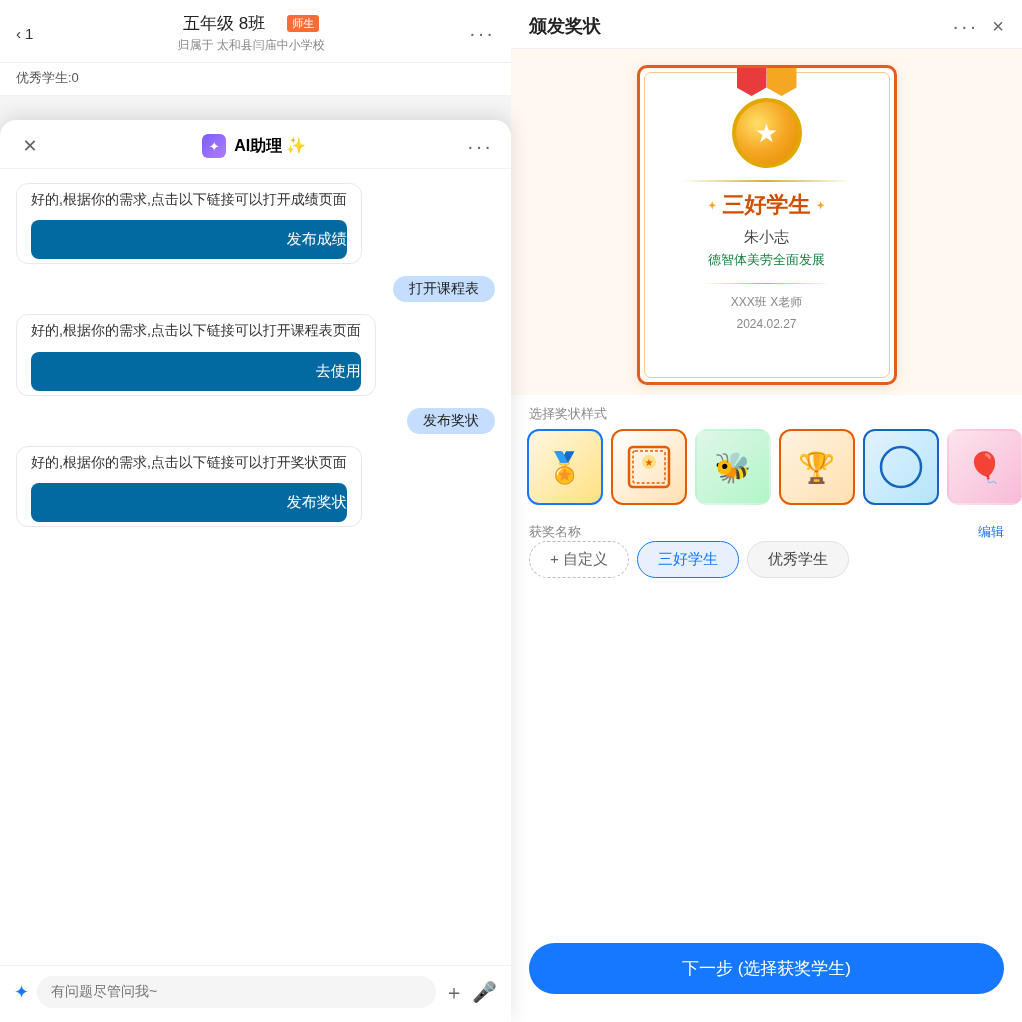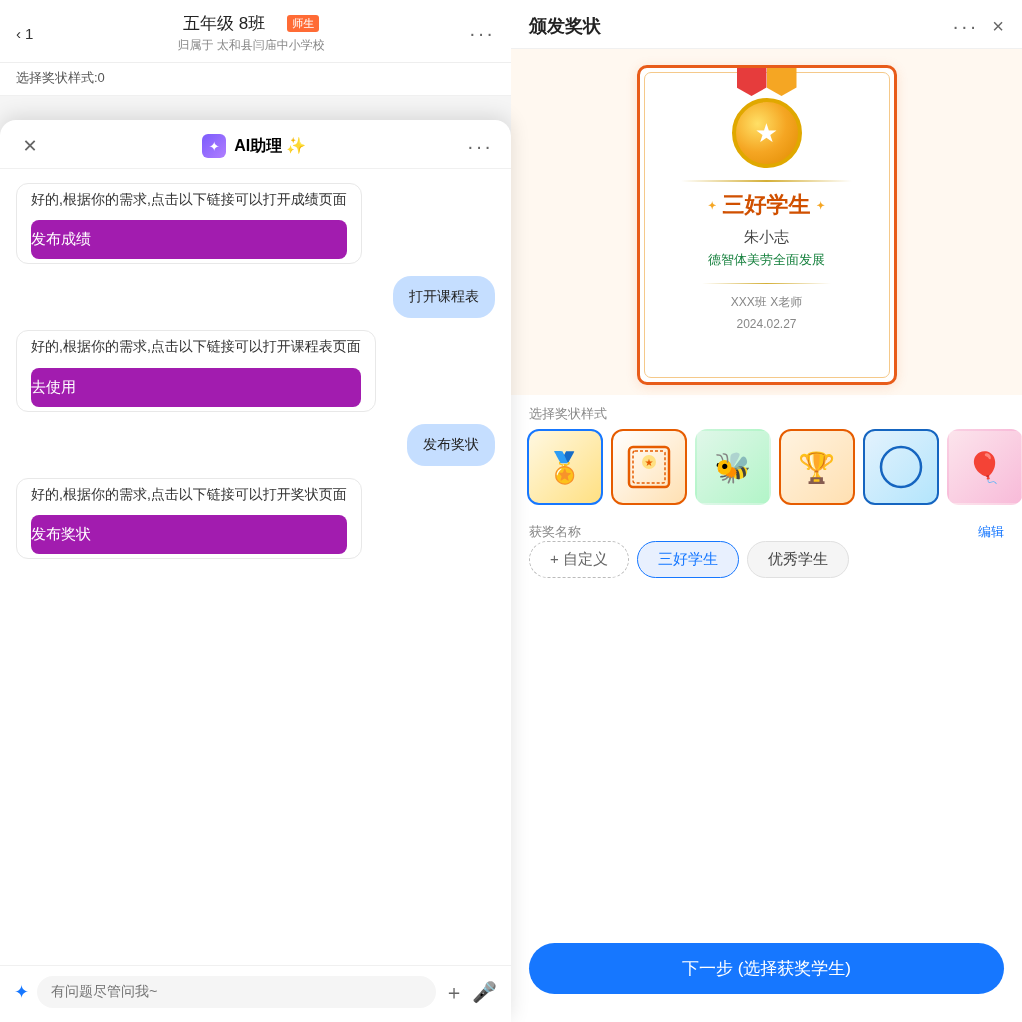--- a/index.html
+++ b/index.html
@@ -149,36 +149,36 @@
       max-width: 90%;
       align-self: flex-start;
     }
     .chat-bubble-bot p {
       font-size: 14px;
       color: #333;
       line-height: 1.6;
       margin-bottom: 10px;
     }
     .chat-btn-blue {
-      background: #a21caf;
+      background: #0369a1;
       color: #fff;
       border: none;
       border-radius: 8px;
       padding: 10px 0;
       width: 100%;
       font-size: 15px;
       cursor: pointer;
       display: block;
-      text-align: left;
+      text-align: right;
     }
 
     .chat-bubble-user {
       background: #c5deff;
       border-radius: 18px;
-      padding: 12px 16px;
+      padding: 4px 16px;
       align-self: flex-end;
       font-size: 14px;
       color: #222;
       max-width: 70%;
     }
 
     .ai-input-bar {
       display: flex;
       align-items: center;
       padding: 10px 14px 14px;
@@ -486,21 +486,21 @@
     <div class="class-header-center">
       <div class="class-title">
         <span>五年级 8班</span>
         <span class="teacher-badge">师生</span>
       </div>
       <div class="class-sub">归属于 太和县闫庙中小学校</div>
     </div>
     <div class="class-header-more">···</div>
   </div>
   <div class="class-info-bar">
-    <span>选择奖状样式:0</span>
+    <span>优秀学生:0</span>
   </div>
 
   <div class="ai-overlay">
     <div class="ai-header">
       <div class="ai-close-btn">✕</div>
       <div class="ai-title-wrap">
         <div class="ai-logo">✦</div>
         <span class="ai-title">AI助理 ✨</span>
       </div>
       <div class="ai-more">···</div>

